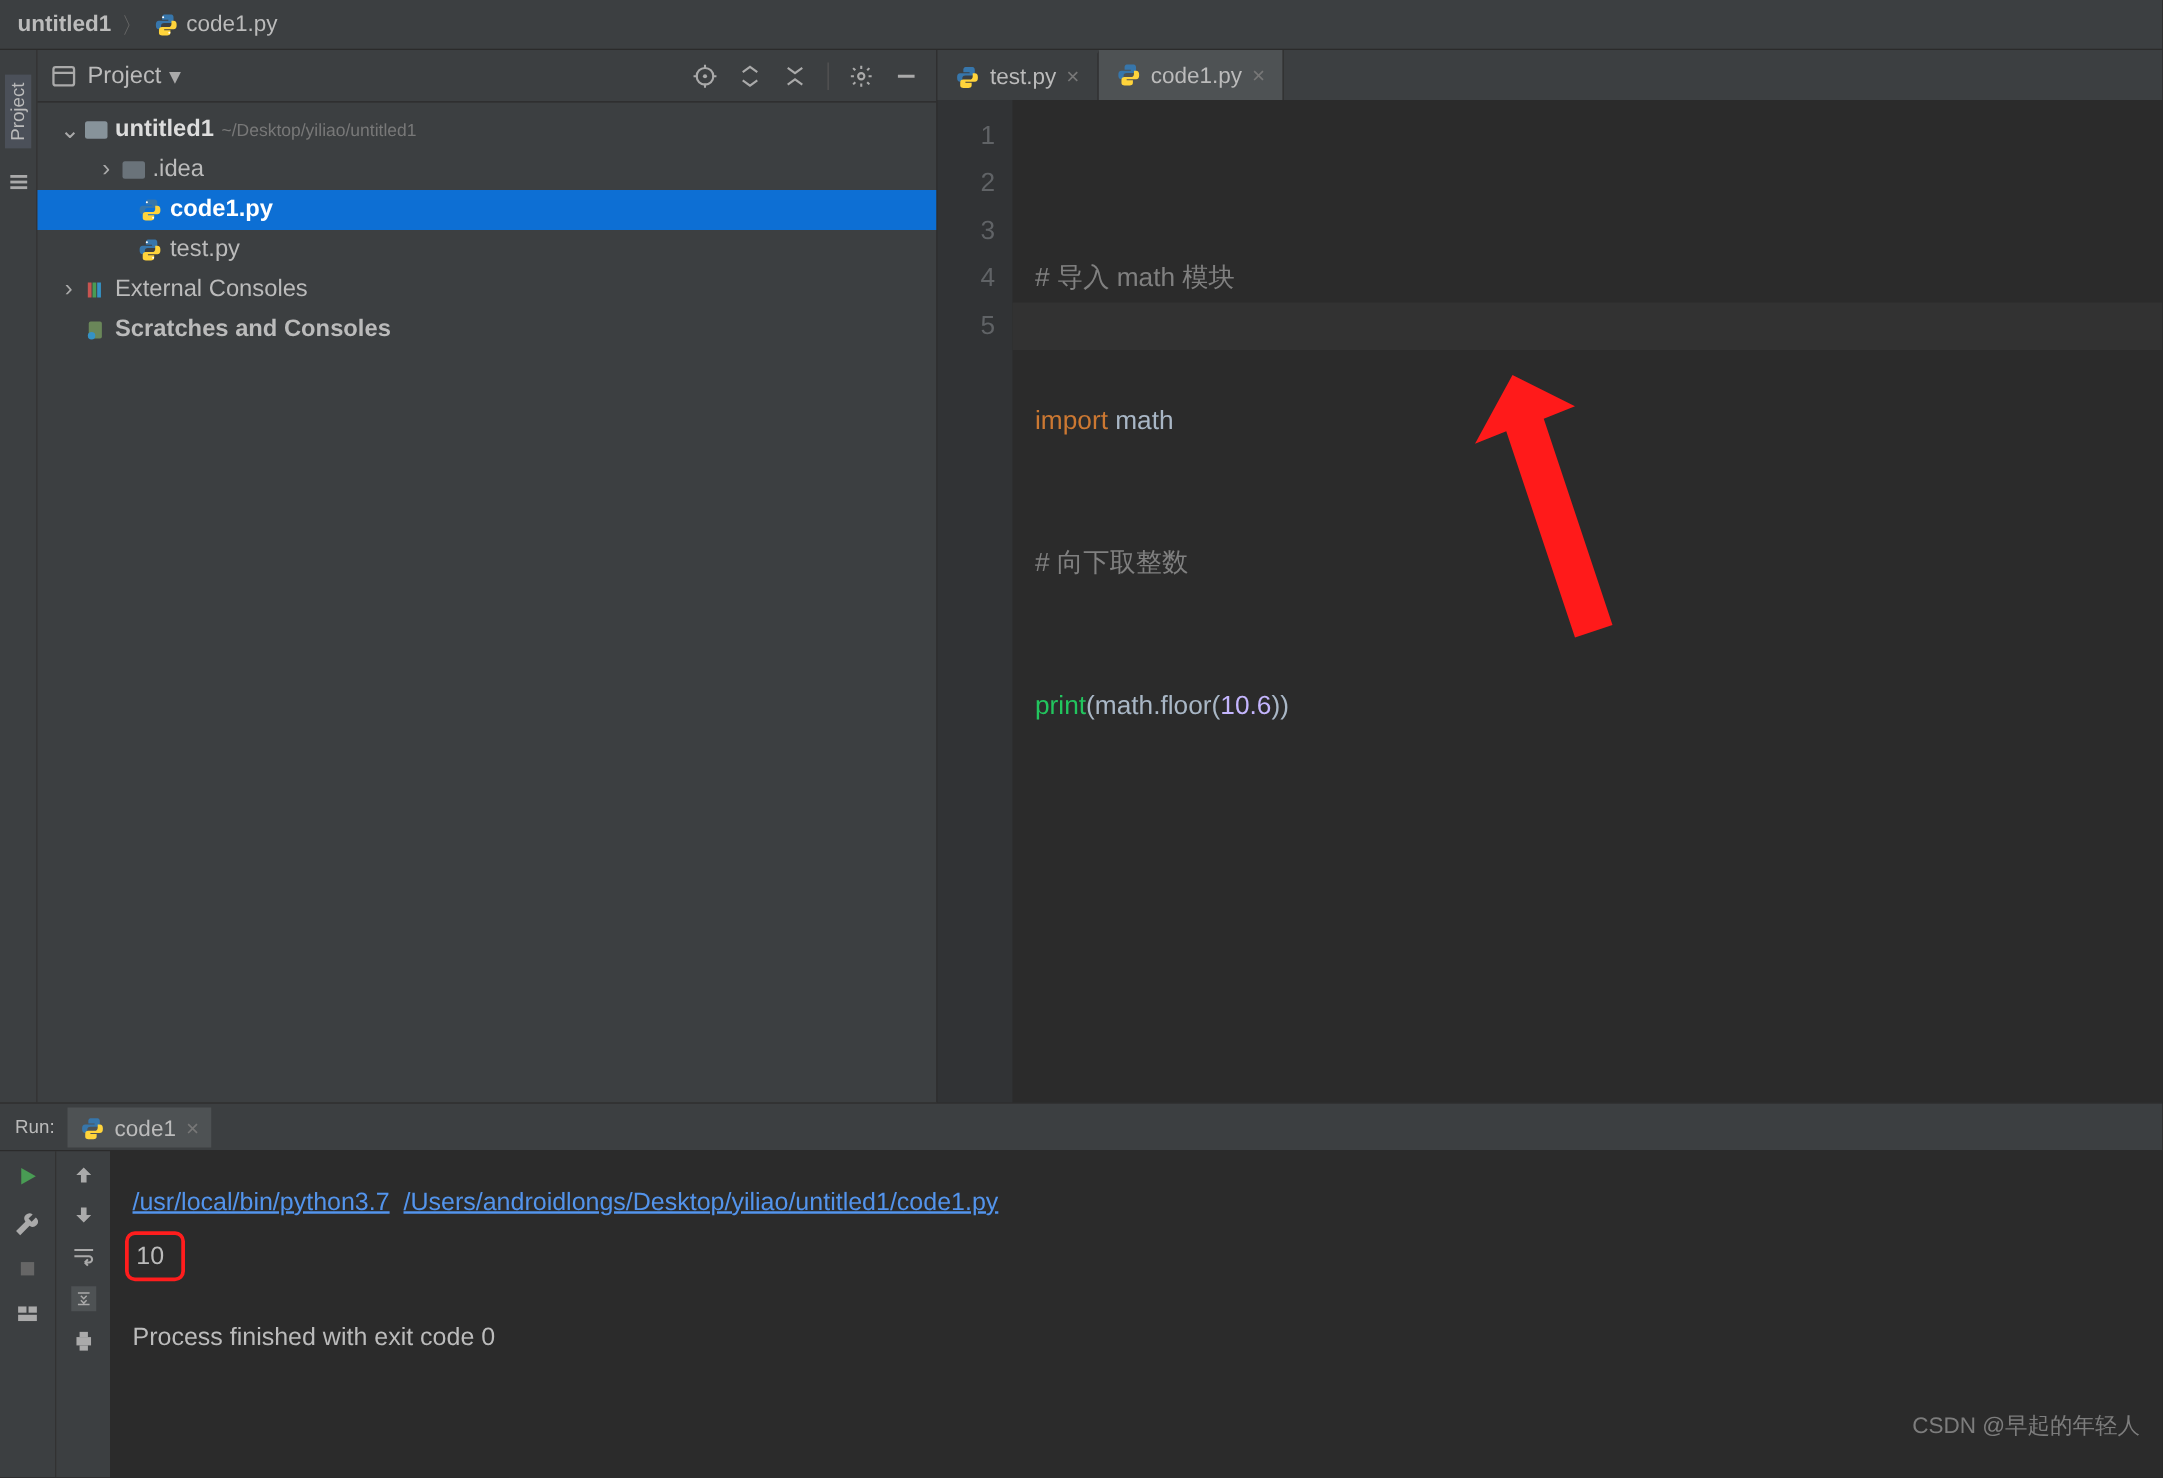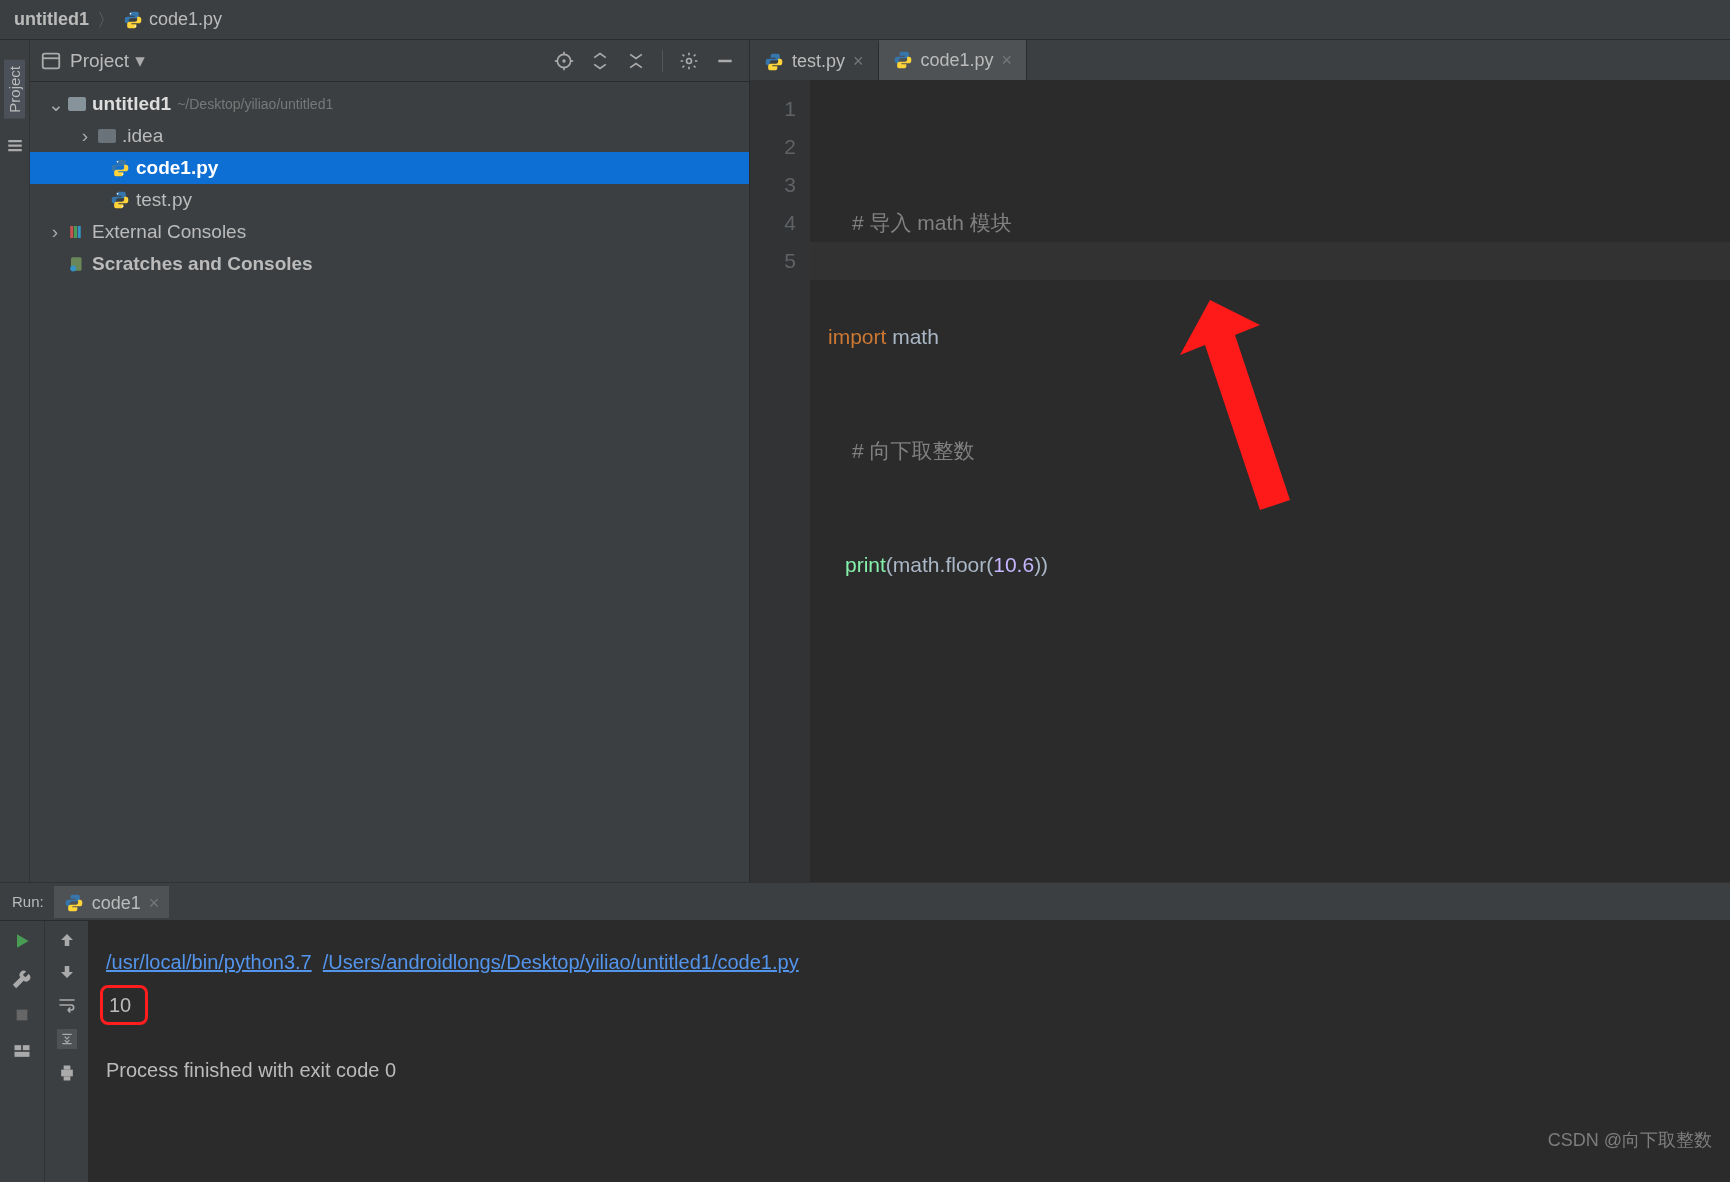--- a/index.html
+++ b/index.html
@@ -43,24 +43,24 @@
 .tab { display:flex; align-items:center; gap:8px; padding:0 14px; font-size:18px; color:#bbb; cursor:pointer; border-top:3px solid transparent; border-right:1px solid #2b2b2b; }
 .tab.active { background:#4e5254; border-top:0; }
 .tab .close { color:#777; }
 
 .editor-body { flex:1; display:flex; background:#2b2b2b; font-family:"JetBrains Mono",Menlo,Consolas,monospace; font-size:21px; position:relative; }
 .gutter { width:60px; background:#313335; color:#606366; text-align:right; padding:10px 14px 0 0; line-height:38px; }
 .codearea { flex:1; padding:10px 0 0 18px; line-height:38px; white-space:pre; position:relative; }
 .codearea .current-line-bg { position:absolute; left:0; right:0; height:38px; top:162px; background:#323232; z-index:0; }
 .codearea .line { position:relative; z-index:1; }
 
-.tok-comment { color:#808080;margin-left:24px; }
+.tok-comment { color:#808080; }
 .tok-keyword { color:#cc7832; }
 .tok-ident { color:#a9b7c6; }
-.tok-func { color:#86efac;margin-left:17px; }
+.tok-func { color:#22c55e; }
 .tok-num { color:#c4b5fd; }
 .tok-paren { color:#a9b7c6; }
 .run-title-bar { height:38px; display:flex; align-items:center; background:#3c3f41; border-bottom:1px solid #2b2b2b; padding:0 12px; gap:10px; width:100%; }
 .run-wrapper { display:flex; flex-direction:column; height:300px; border-top:1px solid #323232; }
 .run-body { flex:1; display:flex; }
 .run-left { width:44px; background:#3c3f41; display:flex; flex-direction:column; align-items:center; padding-top:10px; gap:18px; }
 .run-nav { width:44px; background:#3c3f41; border-left:1px solid #323232; display:flex; flex-direction:column; align-items:center; padding-top:10px; gap:14px; }
 .run-console { flex:1; background:#2b2b2b; padding:24px 18px; font-family:Menlo,Consolas,monospace; font-size:20px; line-height:34px; position:relative; }
 .run-console a { color:#5394ec; text-decoration:underline; cursor:pointer; }
 
@@ -309,13 +309,13 @@
     </div>
   </div>
 
 </div>
 
 <svg class="red-arrow" viewBox="0 0 140 220">
   <defs></defs>
   <polygon points="30,0 80,25 55,35 110,200 80,210 25,45 0,55" fill="#ff1a1a"></polygon>
 </svg>
 
-<div class="watermark">CSDN @向下取整数</div>
+<div class="watermark">CSDN @早起的年轻人</div>
 
 </body></html>

